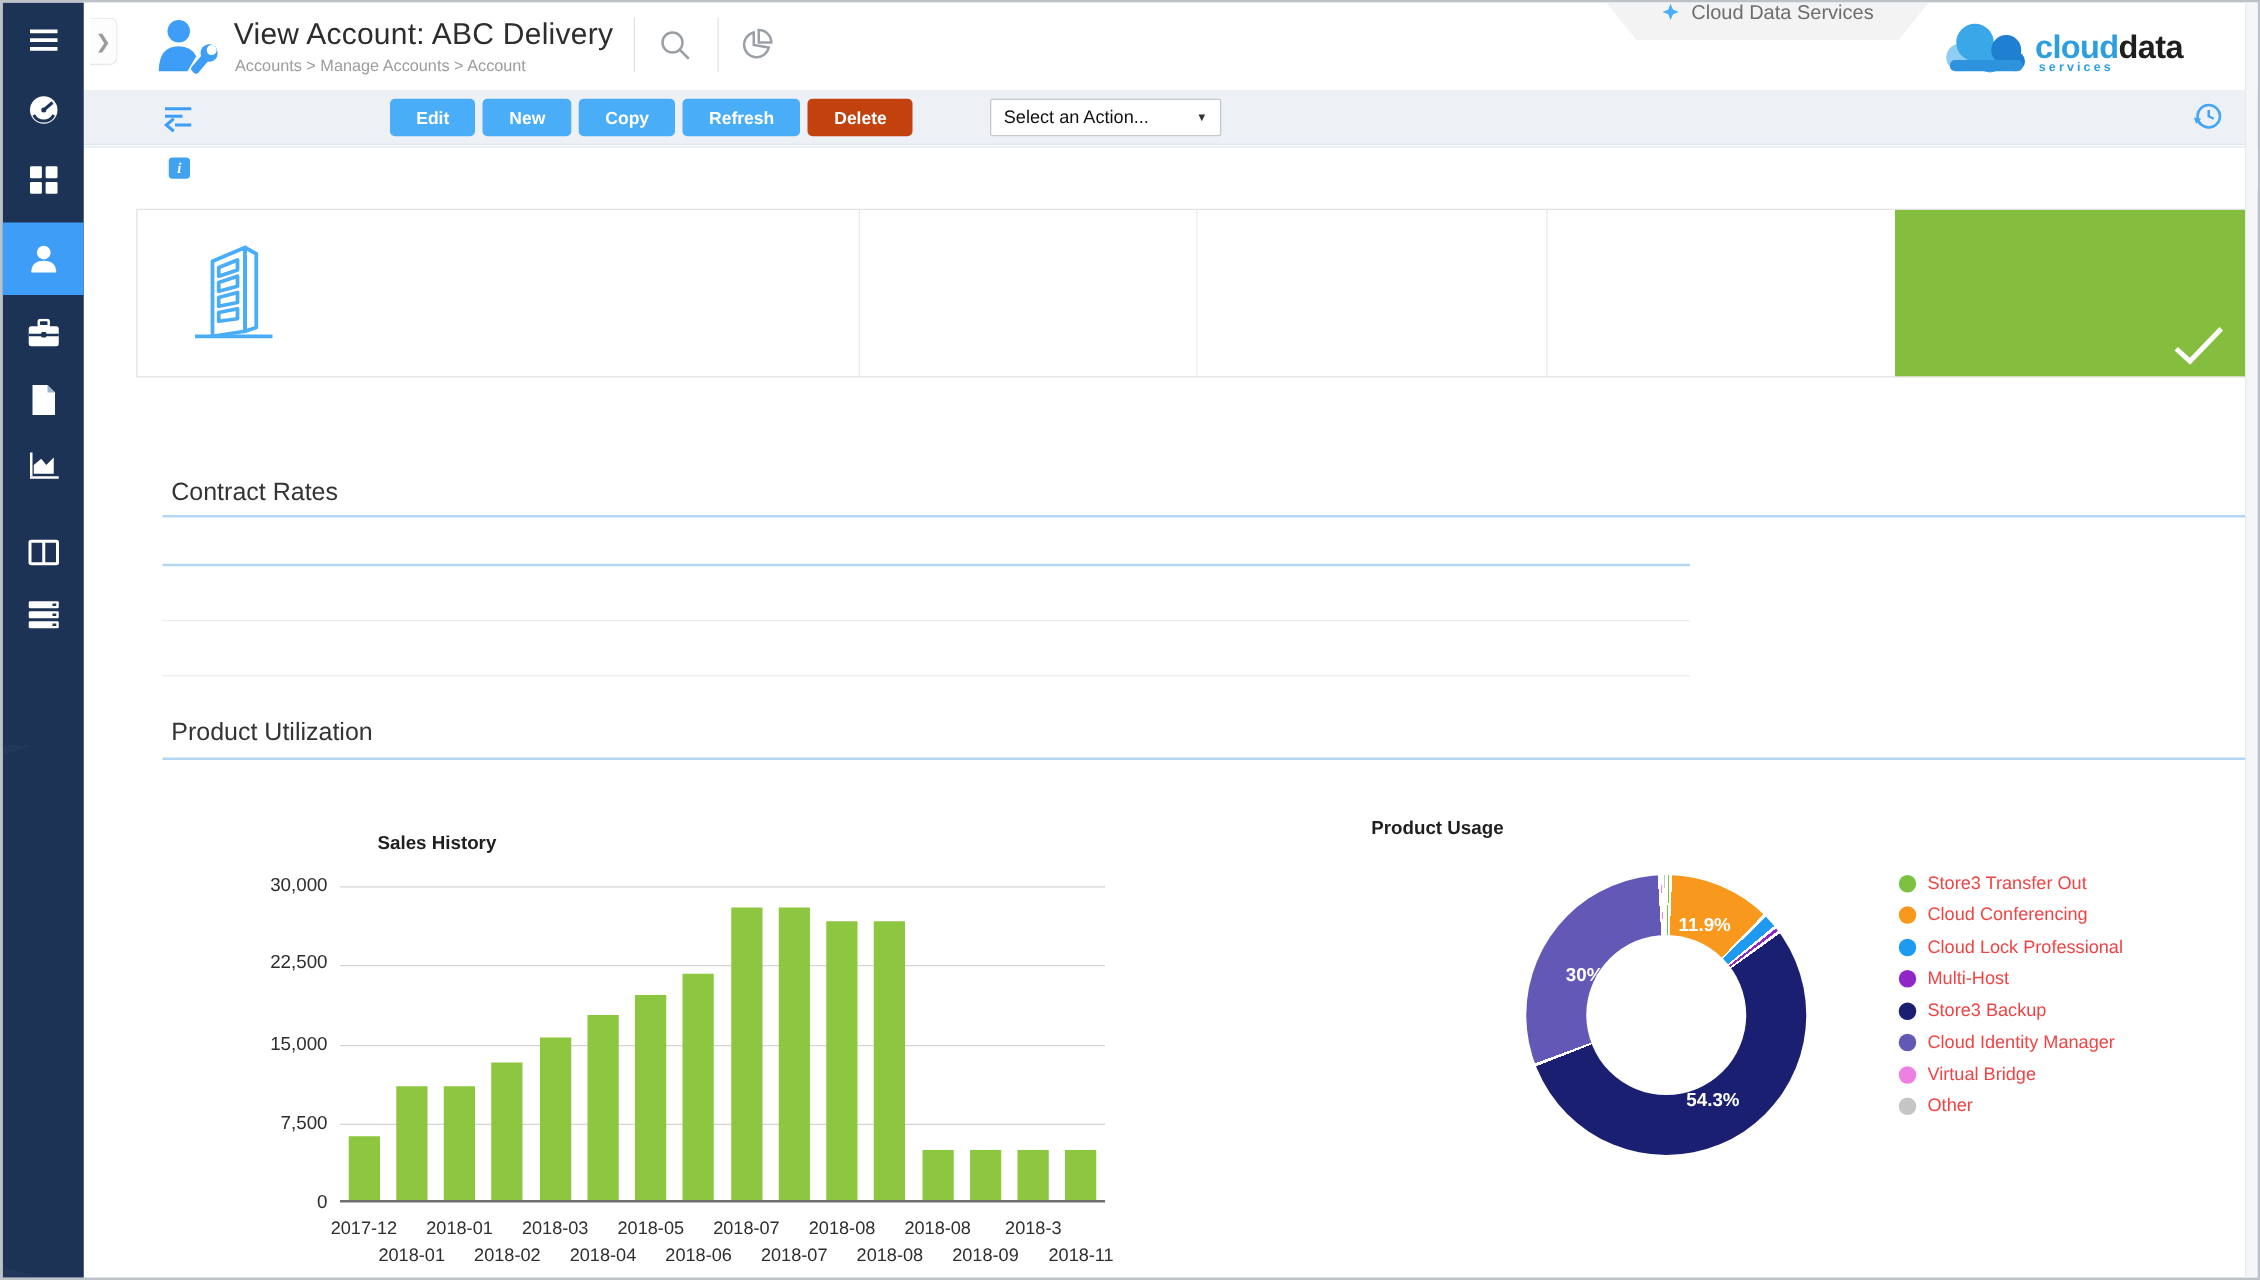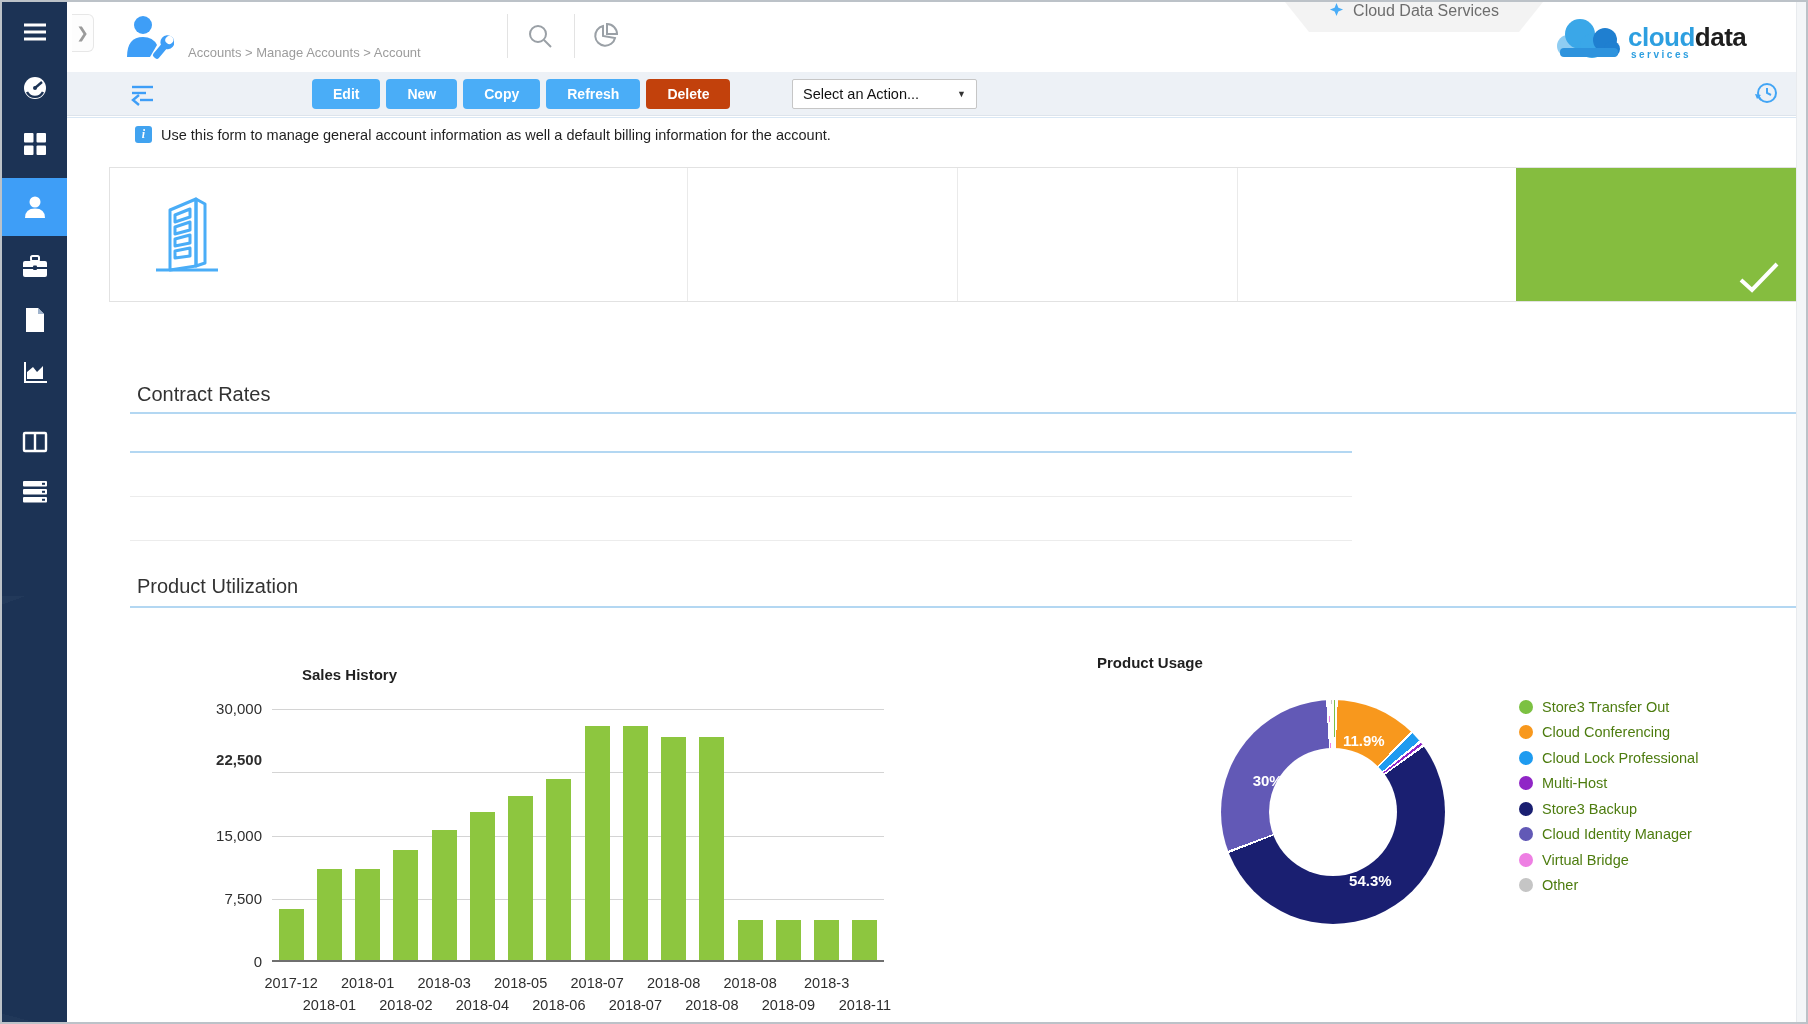--- a/index.html
+++ b/index.html
@@ -87,21 +87,21 @@
   .bc-ylab{position:absolute;left:0;width:80px;text-align:right;font-size:15px;color:#2e2e2e;}
   .bc-xlab{position:absolute;transform:translateX(-50%);font-size:14.5px;color:#2e2e2e;white-space:nowrap;}
   
   #donut-title{position:absolute;left:1095px;top:652px;font-size:15px;font-weight:bold;color:#1f1f1f;}
   #donut{position:absolute;left:1219px;top:698px;width:224px;height:224px;border-radius:50%;}
   #donut-hole{position:absolute;left:48px;top:48px;width:128px;height:128px;background:#fff;border-radius:50%;}
   .donut-lab{position:absolute;transform:translate(-50%,-50%);color:#fff;font-size:15px;font-weight:bold;}
   #legend{position:absolute;left:1517px;top:692px;margin:0;padding:0;list-style:none;}
   .lg-item{display:flex;align-items:center;height:25.5px;}
   .lg-dot{width:14px;height:14px;border-radius:50%;flex:none;}
-  .lg-txt{margin-left:9px;font-size:14.5px;color:#4d7c0f;white-space:nowrap;}
+  .lg-txt{margin-left:9px;font-size:14.5px;color:#ef4444;white-space:nowrap;}
   
   #scroll-track{position:absolute;right:0;top:0;width:10px;height:100%;background:#f4f6f8;border-left:1px solid #e8ebee;}
 </style>
 </head>
 <body>
 
 <div id="screen">
 
   <aside id="sidebar">
       <div class="side-item" style="top: 8px;">
@@ -196,20 +196,21 @@
       <svg width="52" height="52" viewBox="0 0 52 52">
         <circle cx="21" cy="13" r="9" fill="#3e9ef7"></circle>
         <path d="M5 45 Q5 25 21 25 Q31 25 35 33 L28 45 Z" fill="#3e9ef7"></path>
         <g transform="rotate(40 39 38)">
           <circle cx="39" cy="28" r="7" fill="#3e9ef7"></circle>
           <circle cx="39" cy="25" r="4" fill="#fff"></circle>
           <rect x="35.5" y="31" width="7" height="17" rx="2.5" fill="#3e9ef7"></rect>
         </g>
       </svg>
     </span>
+    <div id="page-title">View Account: ABC Delivery</div>
     <div id="breadcrumb">Accounts &gt; Manage Accounts &gt; Account</div>
     <div class="hdr-sep" style="left:440px"></div>
     <button id="hdr-search" style="left:458px">
       <svg width="28" height="28" viewBox="0 0 28 28" fill="none" stroke="#9aa0a6" stroke-width="2">
         <circle cx="12" cy="12" r="8"></circle>
           <line x1="18" y1="18" x2="25" y2="25"></line>
       </svg>
     </button>
     <div class="hdr-sep" style="left:507px"></div>
     <button id="hdr-pie" style="left:523px">
@@ -267,21 +268,20 @@
         <circle cx="15" cy="13" r="9"></circle>
         <polyline points="15,8 15,13 19,15"></polyline>
         <path d="M6 15 a9 9 0 0 0 3 5"></path>
         <polygon points="3,14 9,15 5,19" fill="#42a5f5" stroke="none"></polygon>
       </svg>
     </button>
   </div>
 
   <div id="infobar">
     <span id="info-icon">i</span>
-    <span id="info-text">Use this form to manage general account information as well a default billing information for the account.</span>
   </div>
 
   <section id="summary-card">
       <div class="sum-cell first" style="width: 578px;">
         <span class="bld"><svg width="78" height="86" viewBox="0 0 78 86" fill="none" stroke="#4aadf7" stroke-width="3" stroke-linejoin="round">
             <line x1="4" y1="80" x2="66" y2="80"></line>
             <polygon points="18,20 44,9 44,76 18,80"></polygon>
             <polygon points="44,9 53,14 53,73 44,76"></polygon>
             <polygon points="23,25 38,19 38,27 23,32"></polygon>
             <polygon points="23,37 38,32 38,40 23,44"></polygon>
@@ -357,21 +357,21 @@
         <div class="bc-bar" title="2018-08: 26400" style="left: 389.125px; width: 25px; height: 222.64px; background: rgb(141, 198, 63);"></div>
         <div class="bc-bar" title="2018-08: 26400" style="left: 427.375px; width: 25px; height: 222.64px; background: rgb(141, 198, 63);"></div>
         <div class="bc-bar" title="2018-08: 4700" style="left: 465.625px; width: 25px; height: 39.6367px; background: rgb(141, 198, 63);"></div>
         <div class="bc-bar" title="2018-09: 4700" style="left: 503.875px; width: 25px; height: 39.6367px; background: rgb(141, 198, 63);"></div>
         <div class="bc-bar" title="2018-10: 4700" style="left: 542.125px; width: 25px; height: 39.6367px; background: rgb(141, 198, 63);"></div>
         <div class="bc-bar" title="2018-11: 4700" style="left: 580.375px; width: 25px; height: 39.6367px; background: rgb(141, 198, 63);"></div>
       </div>
   <div class="bc-ylab" style="top: 293px;">0</div>
       <div class="bc-ylab" style="top: 229.75px;">7,500</div>
       <div class="bc-ylab" style="top: 166.5px;">15,000</div>
-      <div class="bc-ylab" style="top: 91px; font-weight: bold;">22,500</div>
+      <div class="bc-ylab" style="top: 101px;">22,500</div>
       <div class="bc-ylab" style="top: 40px;">30,000</div>
       <div class="bc-xlab" style="left: 109.125px; top: 315px;">2017-12</div>
       <div class="bc-xlab" style="left: 147.375px; top: 337px;">2018-01</div>
       <div class="bc-xlab" style="left: 185.625px; top: 315px;">2018-01</div>
       <div class="bc-xlab" style="left: 223.875px; top: 337px;">2018-02</div>
       <div class="bc-xlab" style="left: 262.125px; top: 315px;">2018-03</div>
       <div class="bc-xlab" style="left: 300.375px; top: 337px;">2018-04</div>
       <div class="bc-xlab" style="left: 338.625px; top: 315px;">2018-05</div>
       <div class="bc-xlab" style="left: 376.875px; top: 337px;">2018-06</div>
       <div class="bc-xlab" style="left: 415.125px; top: 315px;">2018-07</div>

